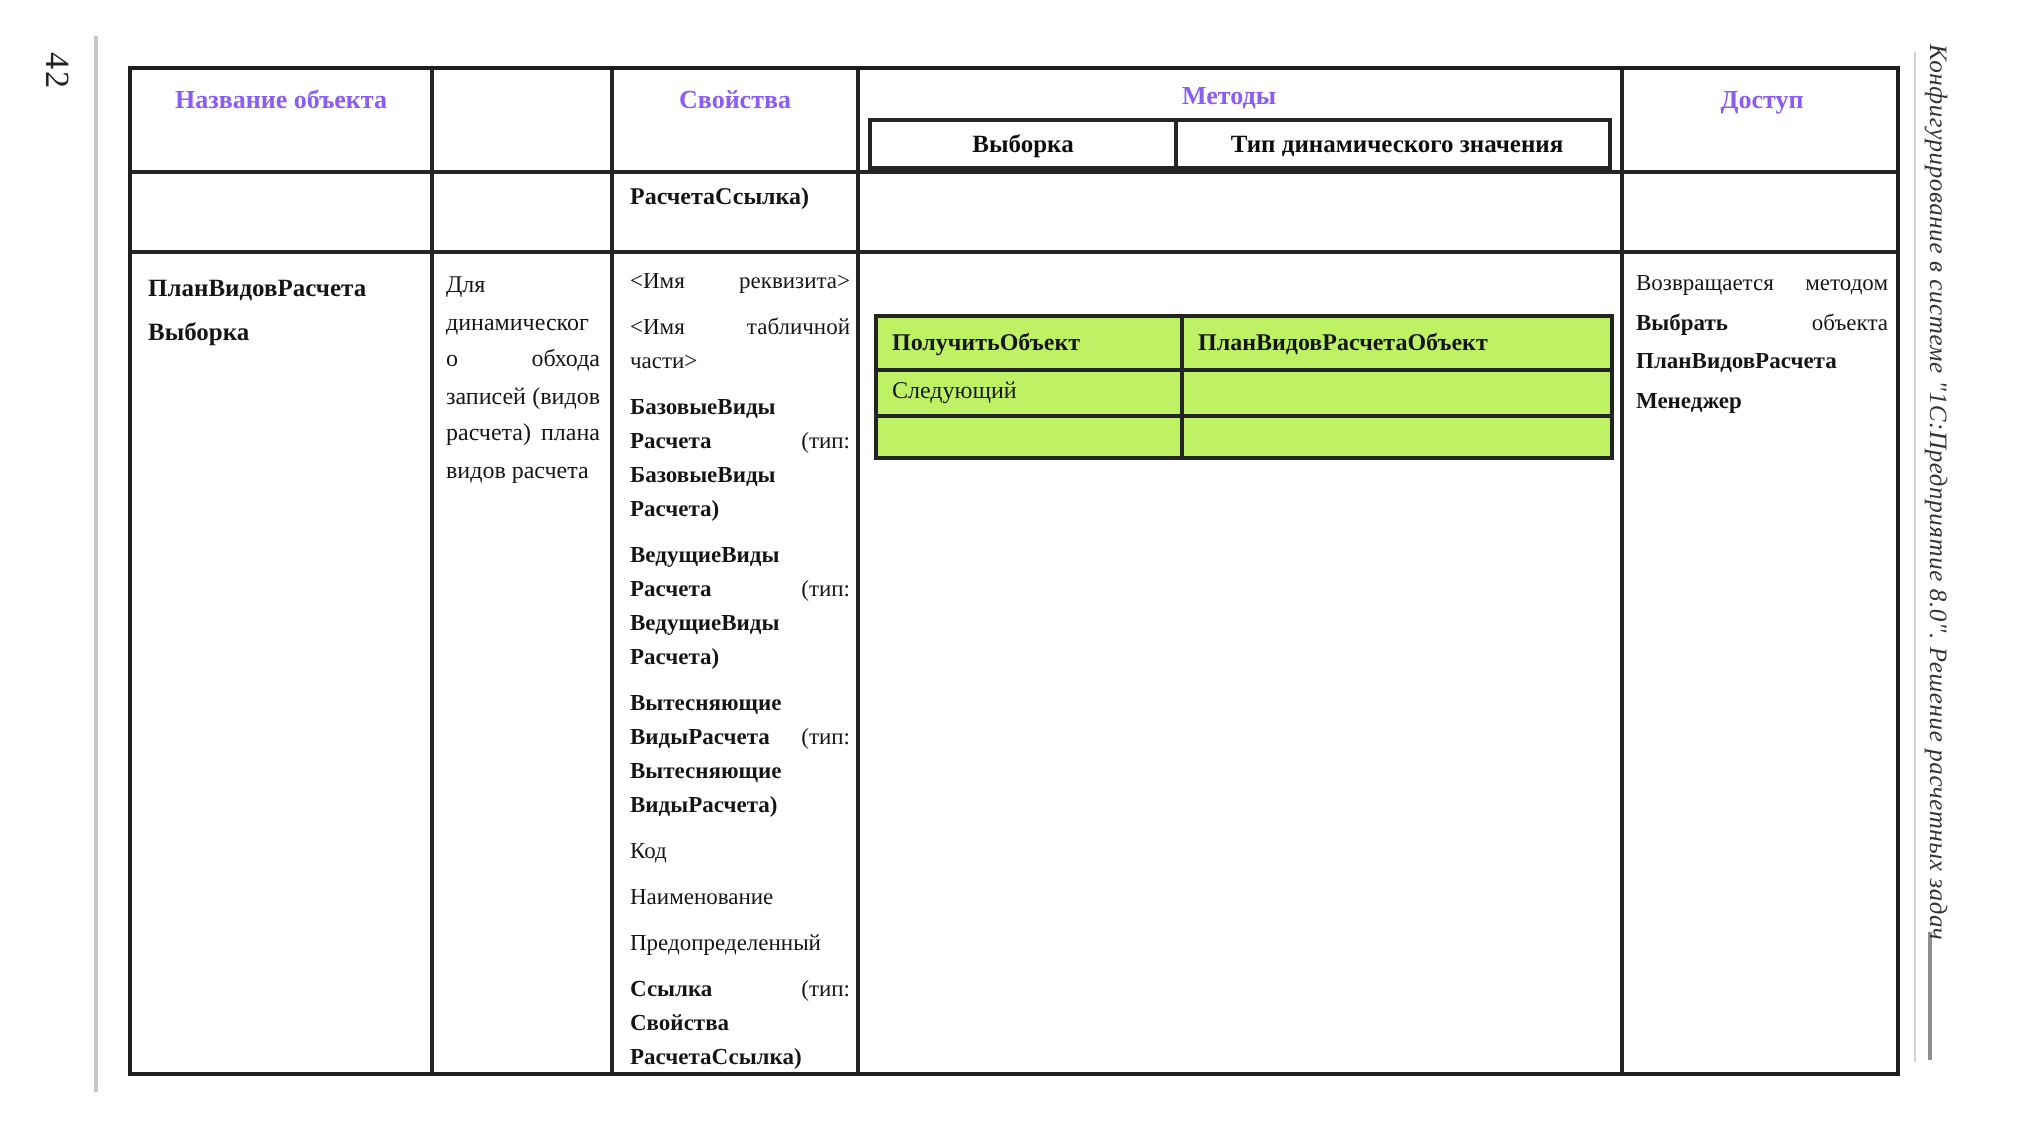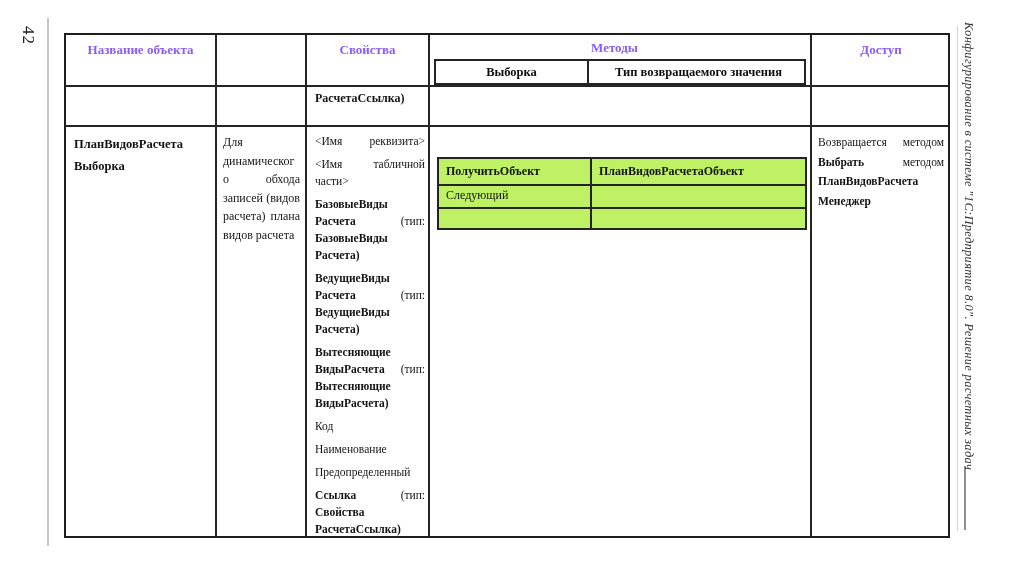--- a/index.html
+++ b/index.html
@@ -83,21 +83,21 @@
     <div class="hline hl2"></div>
 
     <div class="hdr hdr-c1">Название объекта</div>
     <div class="hdr hdr-c3">Свойства</div>
     <div class="hdr hdr-c4">Методы</div>
     <div class="hdr hdr-c5">Доступ</div>
 
     <div class="methods-sub">
       <div class="sub-div"></div>
       <div class="sub-lbl sub-name">Выборка</div>
-      <div class="sub-lbl sub-type">Тип возвращаемого значения</div>
+      <div class="sub-lbl sub-type">Тип динамического значения</div>
     </div>
 
     <div class="carryover">РасчетаСсылка)</div>
 
     <div class="obj-name">ПланВидовРасчета
 Выборка</div>
 
     <div class="purpose">Для динамического обхода записей (видов расчета) плана видов расчета</div>
 
     <div class="props">
@@ -129,18 +129,18 @@
       <div class="row-div2"></div>
       <div class="m-cell m-r1 m-name">ПолучитьОбъект</div>
       <div class="m-cell m-r1 m-type">ПланВидовРасчетаОбъект</div>
       <div class="m-cell m-r2 m-name">Следующий</div>
       <div class="m-cell m-r2 m-type"></div>
       <div class="m-cell m-r3 m-name"></div>
       <div class="m-cell m-r3 m-type"></div>
     </div>
 
     <div class="access"><span>Возвращается методом
-</span><span class="b">Выбрать</span><span> методом
+</span><span class="b">Выбрать</span><span> объекта
 </span><span class="b">ПланВидовРасчета
 </span><span class="b">Менеджер</span></div>
 
   </div>
 </div>
 
 </body></html>

